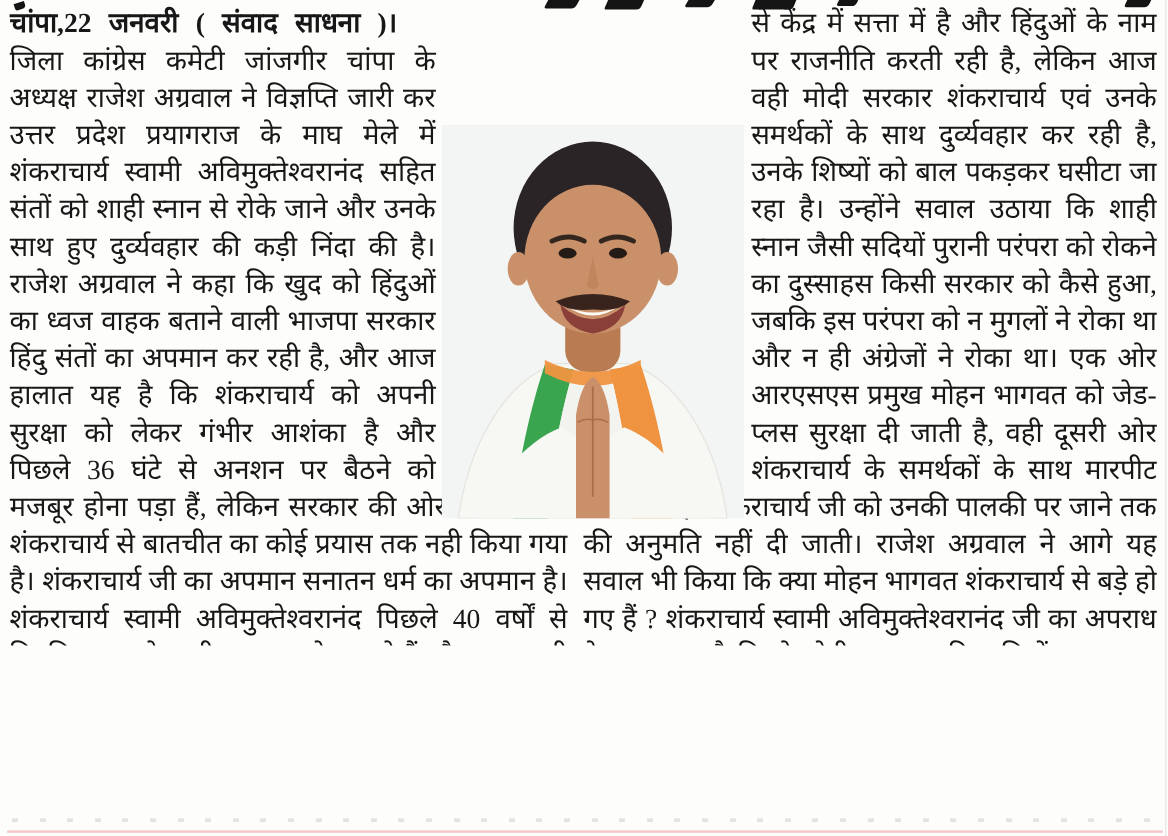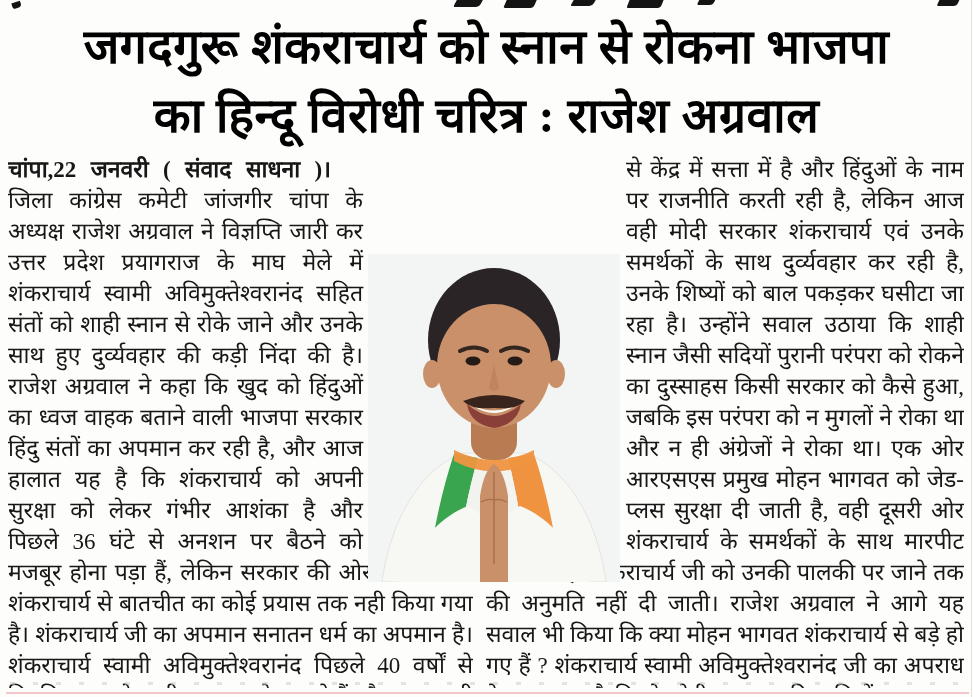--- a/index.html
+++ b/index.html
@@ -86,24 +86,20 @@
 <div class="page">
 
   <span class="frag f1"></span>
   <span class="frag f2"></span>
   <span class="frag f3"></span>
   <span class="frag f4"></span>
   <span class="frag f5"></span>
   <span class="frag f6"></span>
   <span class="frag f7"></span>
 
-  <div class="headline">
-    <div class="hl-line">जगदगुरू शंकराचार्य को स्नान से रोकना भाजपा</div>
-    <div class="hl-line">का हिन्दू विरोधी चरित्र : राजेश अग्रवाल</div>
-  </div>
 
   <div class="body">
 
     <div class="col col-left">
       <p>
         <span class="wrapspacer spacer-right"></span>
         <strong class="dateline">चांपा,22 जनवरी ( संवाद साधना )।</strong>
         <span>जिला कांग्रेस कमेटी जांजगीर चांपा के अध्यक्ष राजेश अग्रवाल ने विज्ञप्ति जारी कर उत्तर प्रदेश प्रयागराज के माघ मेले में शंकराचार्य स्वामी अविमुक्तेश्वरानंद सहित संतों को शाही स्नान से रोके जाने और उनके साथ हुए दुर्व्यवहार की कड़ी निंदा की है। राजेश अग्रवाल ने कहा कि खुद को हिंदुओं का ध्वज वाहक बताने वाली भाजपा सरकार हिंदु संतों का अपमान कर रही है, और आज हालात यह है कि शंकराचार्य को अपनी सुरक्षा को लेकर गंभीर आशंका है और पिछले 36 घंटे से अनशन पर बैठने को मजबूर होना पड़ा हैं, लेकिन सरकार की ओर से अब तक शंकराचार्य से बातचीत का कोई प्रयास तक नही किया गया है। शंकराचार्य जी का अपमान सनातन धर्म का अपमान है। शंकराचार्य स्वामी अविमुक्तेश्वरानंद पिछले 40 वर्षों से नियमित रूप से शाही स्नान करते आ रहे हैं और यह पहली बार है जब उन्हें इस अखंड धार्मिक परंपरा से रोका गया है। उन्होंने कहा कि मौनी अमावस्या का शाही स्नान एक अखंड परंपरा है, भाजपा सरकार ने शंकराचार्य जी को स्नान से रोक कर सनातन परंपरा का अपमान किया है। भाजपा सरकार पिछले 12 वर्षों</span>
       </p>
     </div>

